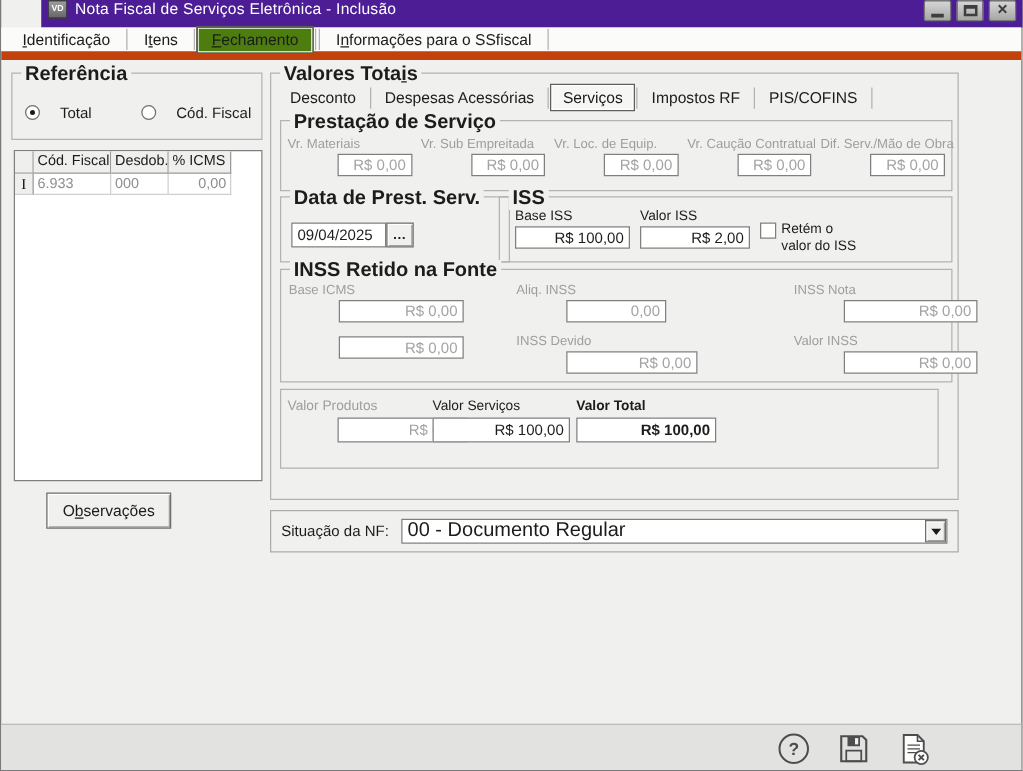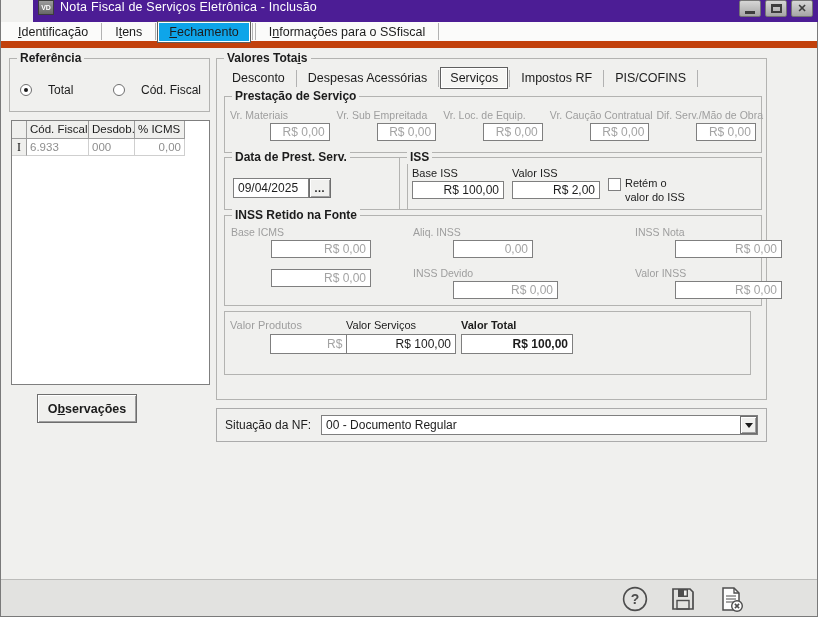--- a/index.html
+++ b/index.html
@@ -24,29 +24,29 @@
     align-items:center; justify-content:center; cursor:default; }
   .glyph-min { width:10px; height:3px; background:#3e3e3e; margin-top:8px; }
   .glyph-max { width:11px; height:9px; border:2px solid #3e3e3e; border-top-width:3px; }
   .glyph-x  { font-size:11px; font-weight:bold; color:#3e3e3e; line-height:1; }
 
   
   .tabbar { position:absolute; left:0; right:0; top:22px; height:26px;
     background:#fbfbfa; border-bottom:7px solid #c2410c;
     display:flex; align-items:center; padding-left:5px; font-size:12.5px; }
   .tab { padding:4px 12px; white-space:nowrap; }
-  .tab.selected { border:1px solid #5f5f5f; background:#0ea5e9;
+  .tab.selected { border:1px solid #5f5f5f; background:#4d7c0f;
     box-shadow: inset 0 0 0 1px #ffffff; padding:3px 11px; }
   .tabsep { width:1px; height:17px; background:#b2b2b2; margin:0 1px; flex:0 0 auto; }
   .mn { text-decoration:underline; }
 
   
   .groupbox { position:absolute; border:1px solid #b3b3b1; }
   .gb-label { position:absolute; top:-8px; left:7px; background:#f0f0ee;
-    padding:0 3px; font-weight:bold; font-size:12px; white-space:nowrap; }
+    padding:0 3px; font-weight:bold; font-size:16px; white-space:nowrap; }
 
   
   .radio { position:absolute; display:flex; align-items:center; gap:16px; }
   .radio-circle { width:12px; height:12px; border-radius:50%;
     background:#fff; border:1px solid #6f6f6f; position:relative; flex:0 0 auto; }
   .radio.checked .radio-circle::after { content:""; position:absolute; inset:3px;
     border-radius:50%; background:#1a1a1a; }
 
   
   .grid { position:absolute; left:10px; top:120px; width:199px; height:265px;
@@ -63,21 +63,21 @@
   .cicm { width:50px; flex:0 0 auto; }
   .gc.csel { background:#efefed; border-right:1px solid #9c9c9c; color:#111;
     text-align:center; font-family:"Liberation Serif", serif; font-size:12px; padding-top:1px; }
   .right { text-align:right; }
 
   
   .btn3d { background:#f0f0ee; border:1px solid #6e6e6e;
     box-shadow: inset 1px 1px 0 #ffffff, inset -1px -1px 0 #9f9f9f;
     display:flex; align-items:center; justify-content:center; cursor:default; }
   #observacoes { position:absolute; left:36px; top:394px; width:100px; height:29px;
-    font-weight:bold; font-size:12.5px; }
+    font-weight:normal; font-size:12.5px; }
 
   
   .subtabs { position:absolute; left:5px; top:8px; display:flex; align-items:center; font-size:12.5px; }
   .subtab { padding:4px 10px; white-space:nowrap; }
   .subtab.selected { border:1px solid #5f5f5f; background:#f6f6f4;
     box-shadow: inset 0 0 0 1px #ffffff; padding:3px 9px; }
 
   
   .fld-label { font-size:10.5px; color:#9e9e9e; white-space:nowrap; }
   .fld-label.dark { color:#1c1c1c; font-size:11px; }
@@ -109,21 +109,21 @@
   .totals-panel { position:absolute; left:7px; top:252px; width:527px; height:64px;
     border:1px solid #b3b3b1; }
   .tp-cell { position:absolute; top:7px; }
   .tp-cell .fld-box { margin-top:3px; height:20px; }
 
   
   #situacao { position:absolute; left:215px; top:408px; width:551px; height:34px;
     border:1px solid #ababab; display:flex; align-items:center; padding:0 8px; }
   .combo { flex:1; height:20px; margin-left:10px; background:#fff; border:1px solid #7f7f7f;
     display:flex; align-items:center; }
-  .combo-text { flex:1; padding-left:4px; font-size:12px; white-space:nowrap; overflow:hidden; }
+  .combo-text { flex:1; padding-left:4px; font-size:16px; white-space:nowrap; overflow:hidden; }
   .combo-btn { width:17px; height:18px; }
   .arrow-down { width:0; height:0; border-left:4px solid transparent;
     border-right:4px solid transparent; border-top:5px solid #1a1a1a; }
 
   
   .footer { position:absolute; left:0; right:0; bottom:0; height:37px;
     background:#e2e2e0; border-top:1px solid #bcbcba; }
   .ficon { position:absolute; top:5px; width:28px; height:28px; cursor:default; }
 </style>
 </head>

